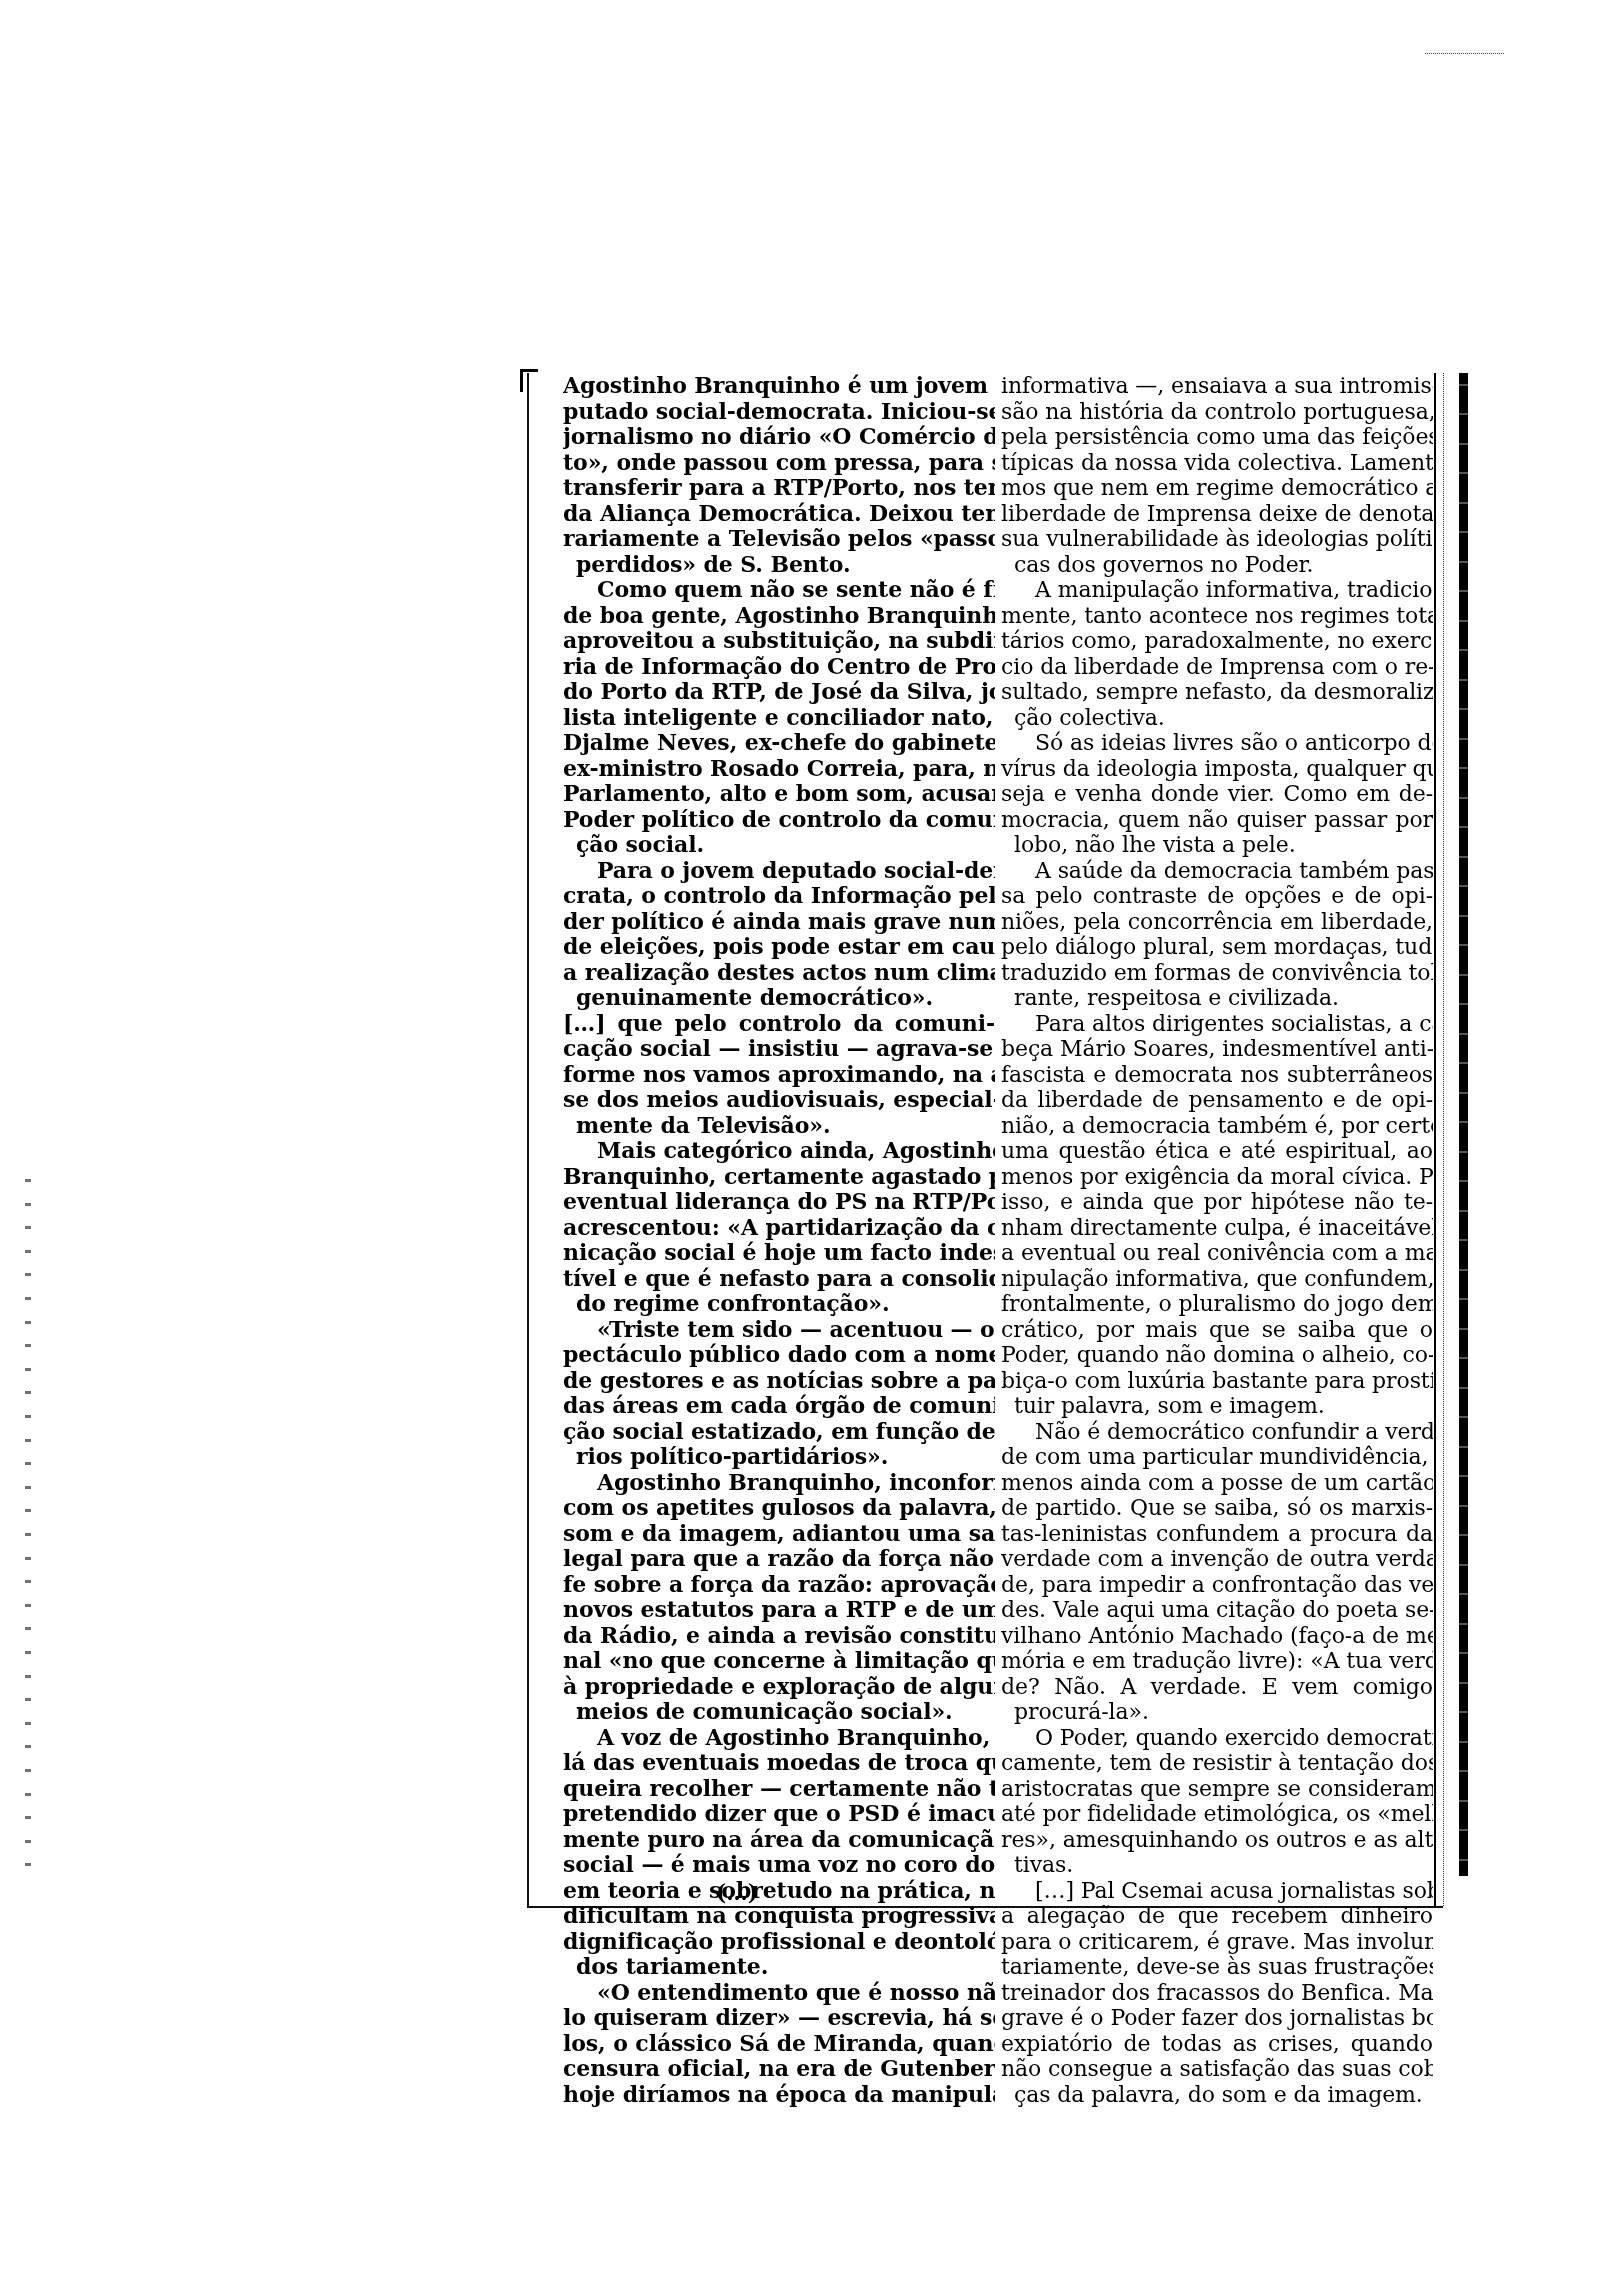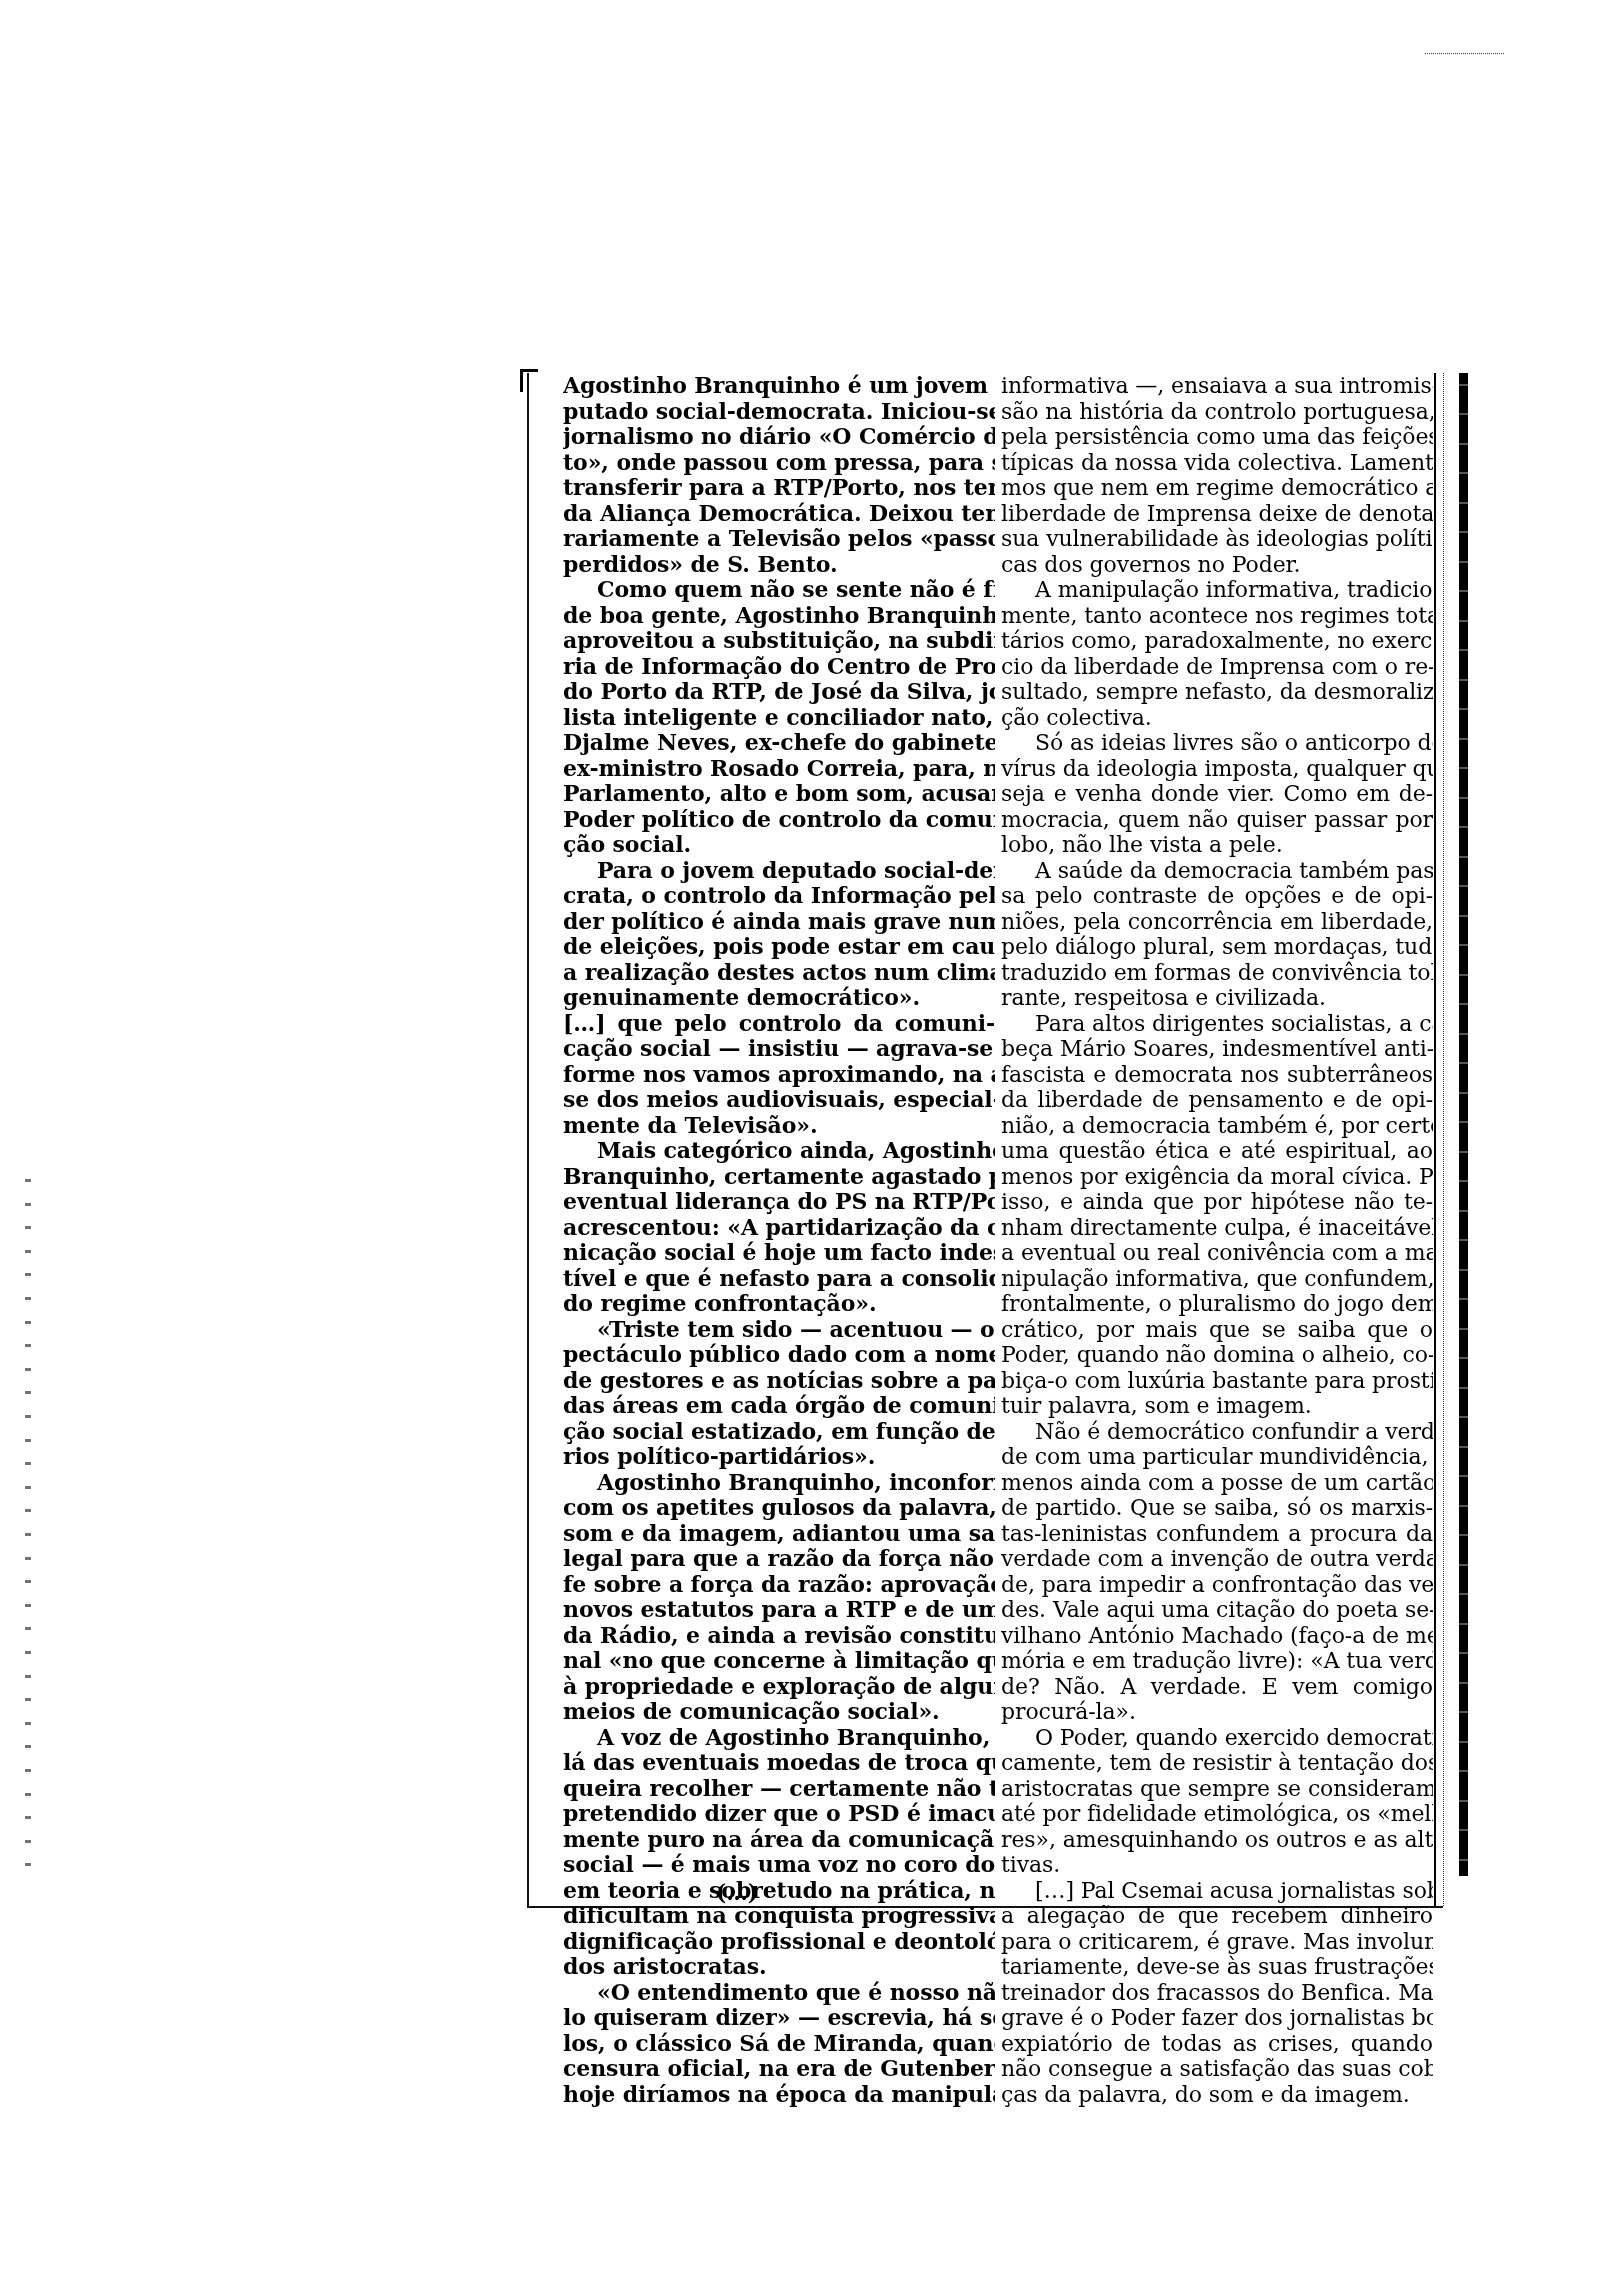--- a/index.html
+++ b/index.html
@@ -33,21 +33,21 @@
     background: repeating-linear-gradient(180deg, #000 0 10.8px, #555 10.8px 12.8px, #000 12.8px 29.5px);
   }
   .column {
     position: absolute; top: 0; width: 432px;
     font-size: 22px; line-height: 25.5px; text-align: justify; text-align-last: justify;
     letter-spacing: -0.1px; font-weight: bold;
   }
   .col-left { left: 34px; }
   .col-right { left: 472px; font-weight: normal; }
   .column .line { display: block; white-space: nowrap; overflow: hidden; height: 25.5px; }
-  .column .line.last { text-align-last: left; }
+  .column .line.last { text-align-last: left; margin-left: 13px; }
   .column .line.indent { padding-left: 34px; }
   .signature {
     position: absolute; left: 187px; top: 1507px; font-size: 21.6px; font-weight: bold;
   }
 </style>
 </head>
 <body>
 
 <div class="scan-noise-top"></div>
 <div class="left-margin-marks"></div>
@@ -110,21 +110,21 @@
       <span class="line last">meios de comunicação social».</span>
       <span class="line indent">A voz de Agostinho Branquinho, para</span>
       <span class="line">lá das eventuais moedas de troca que</span>
       <span class="line">queira recolher — certamente não terá</span>
       <span class="line">pretendido dizer que o PSD é imaculada-</span>
       <span class="line">mente puro na área da comunicação</span>
       <span class="line">social — é mais uma voz no coro dos que,</span>
       <span class="line">em teoria e sobretudo na prática, não</span>
       <span class="line">dificultam na conquista progressiva da</span>
       <span class="line">dignificação profissional e deontológica</span>
-      <span class="line last">dos aristocratas.</span>
+      <span class="line last">dos tariamente.</span>
       <span class="line indent">«O entendimento que é nosso não no</span>
       <span class="line">lo quiseram dizer» — escrevia, há sécu-</span>
       <span class="line">los, o clássico Sá de Miranda, quando a</span>
       <span class="line">censura oficial, na era de Gutenberg —</span>
       <span class="line">hoje diríamos na época da manipulação</span>
     </div>
   <div class="column col-right" id="col-right">
       <span class="line">informativa —, ensaiava a sua intromis-</span>
       <span class="line">são na história da controlo portuguesa,</span>
       <span class="line">pela persistência como uma das feições</span>

